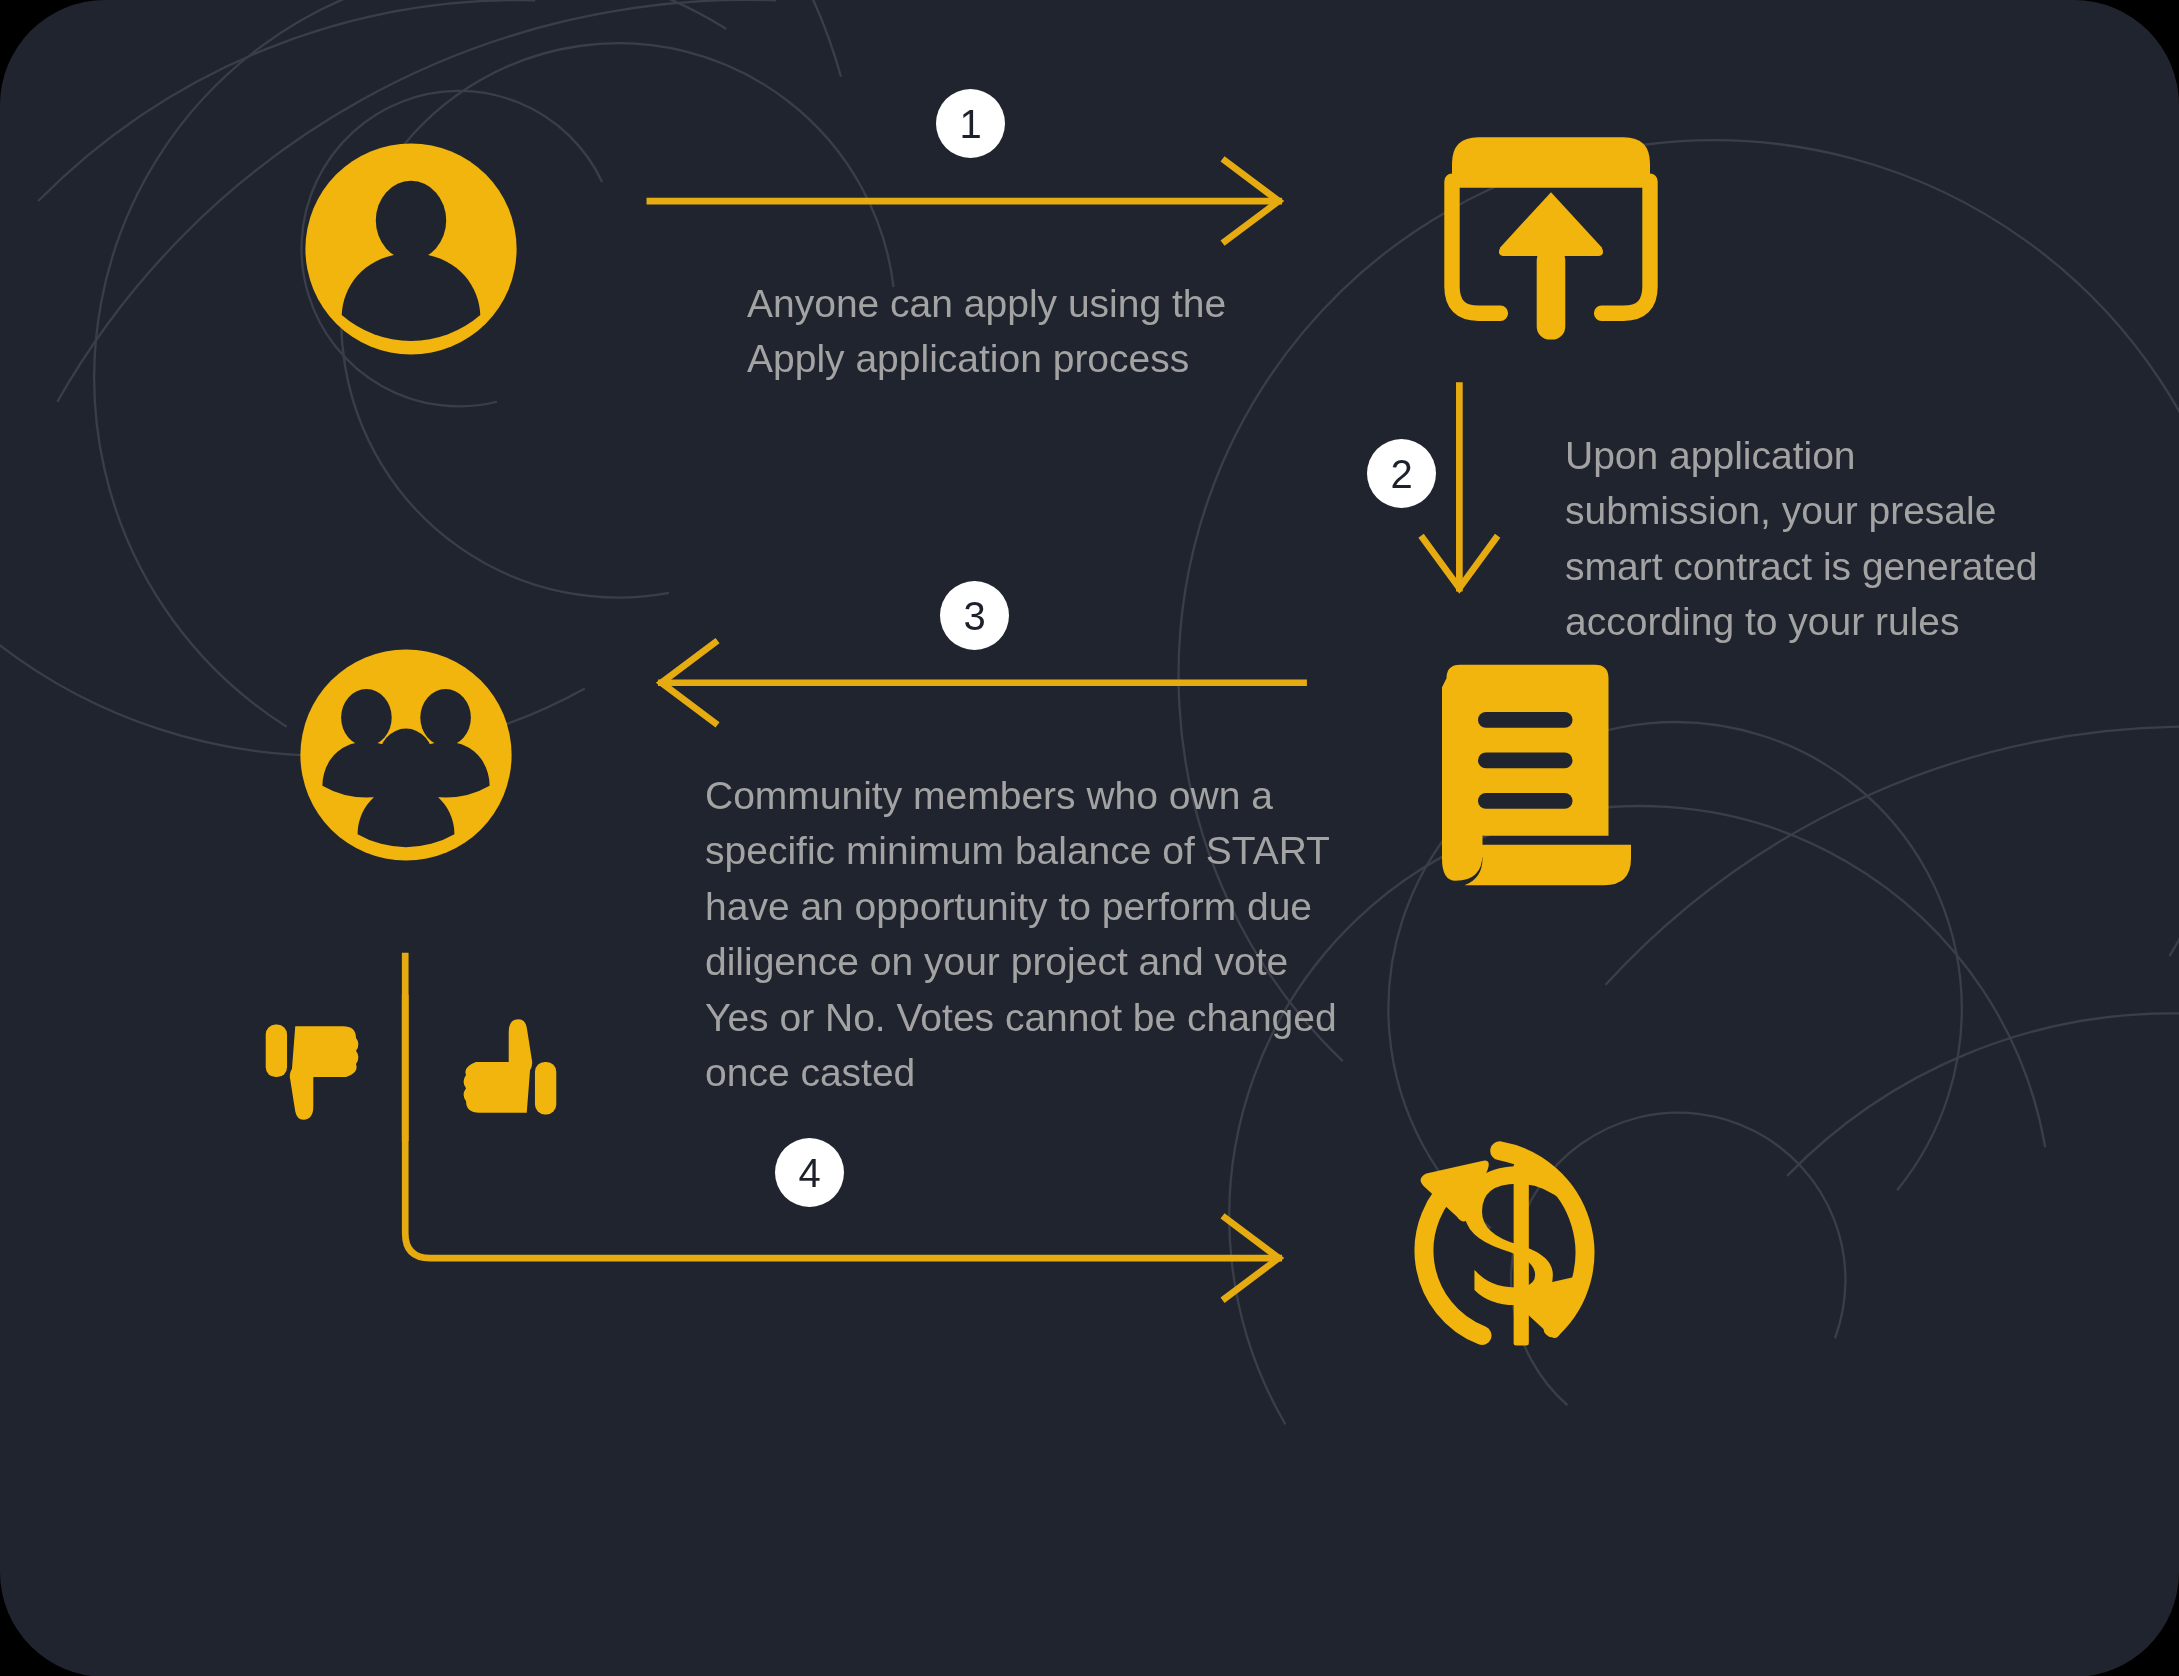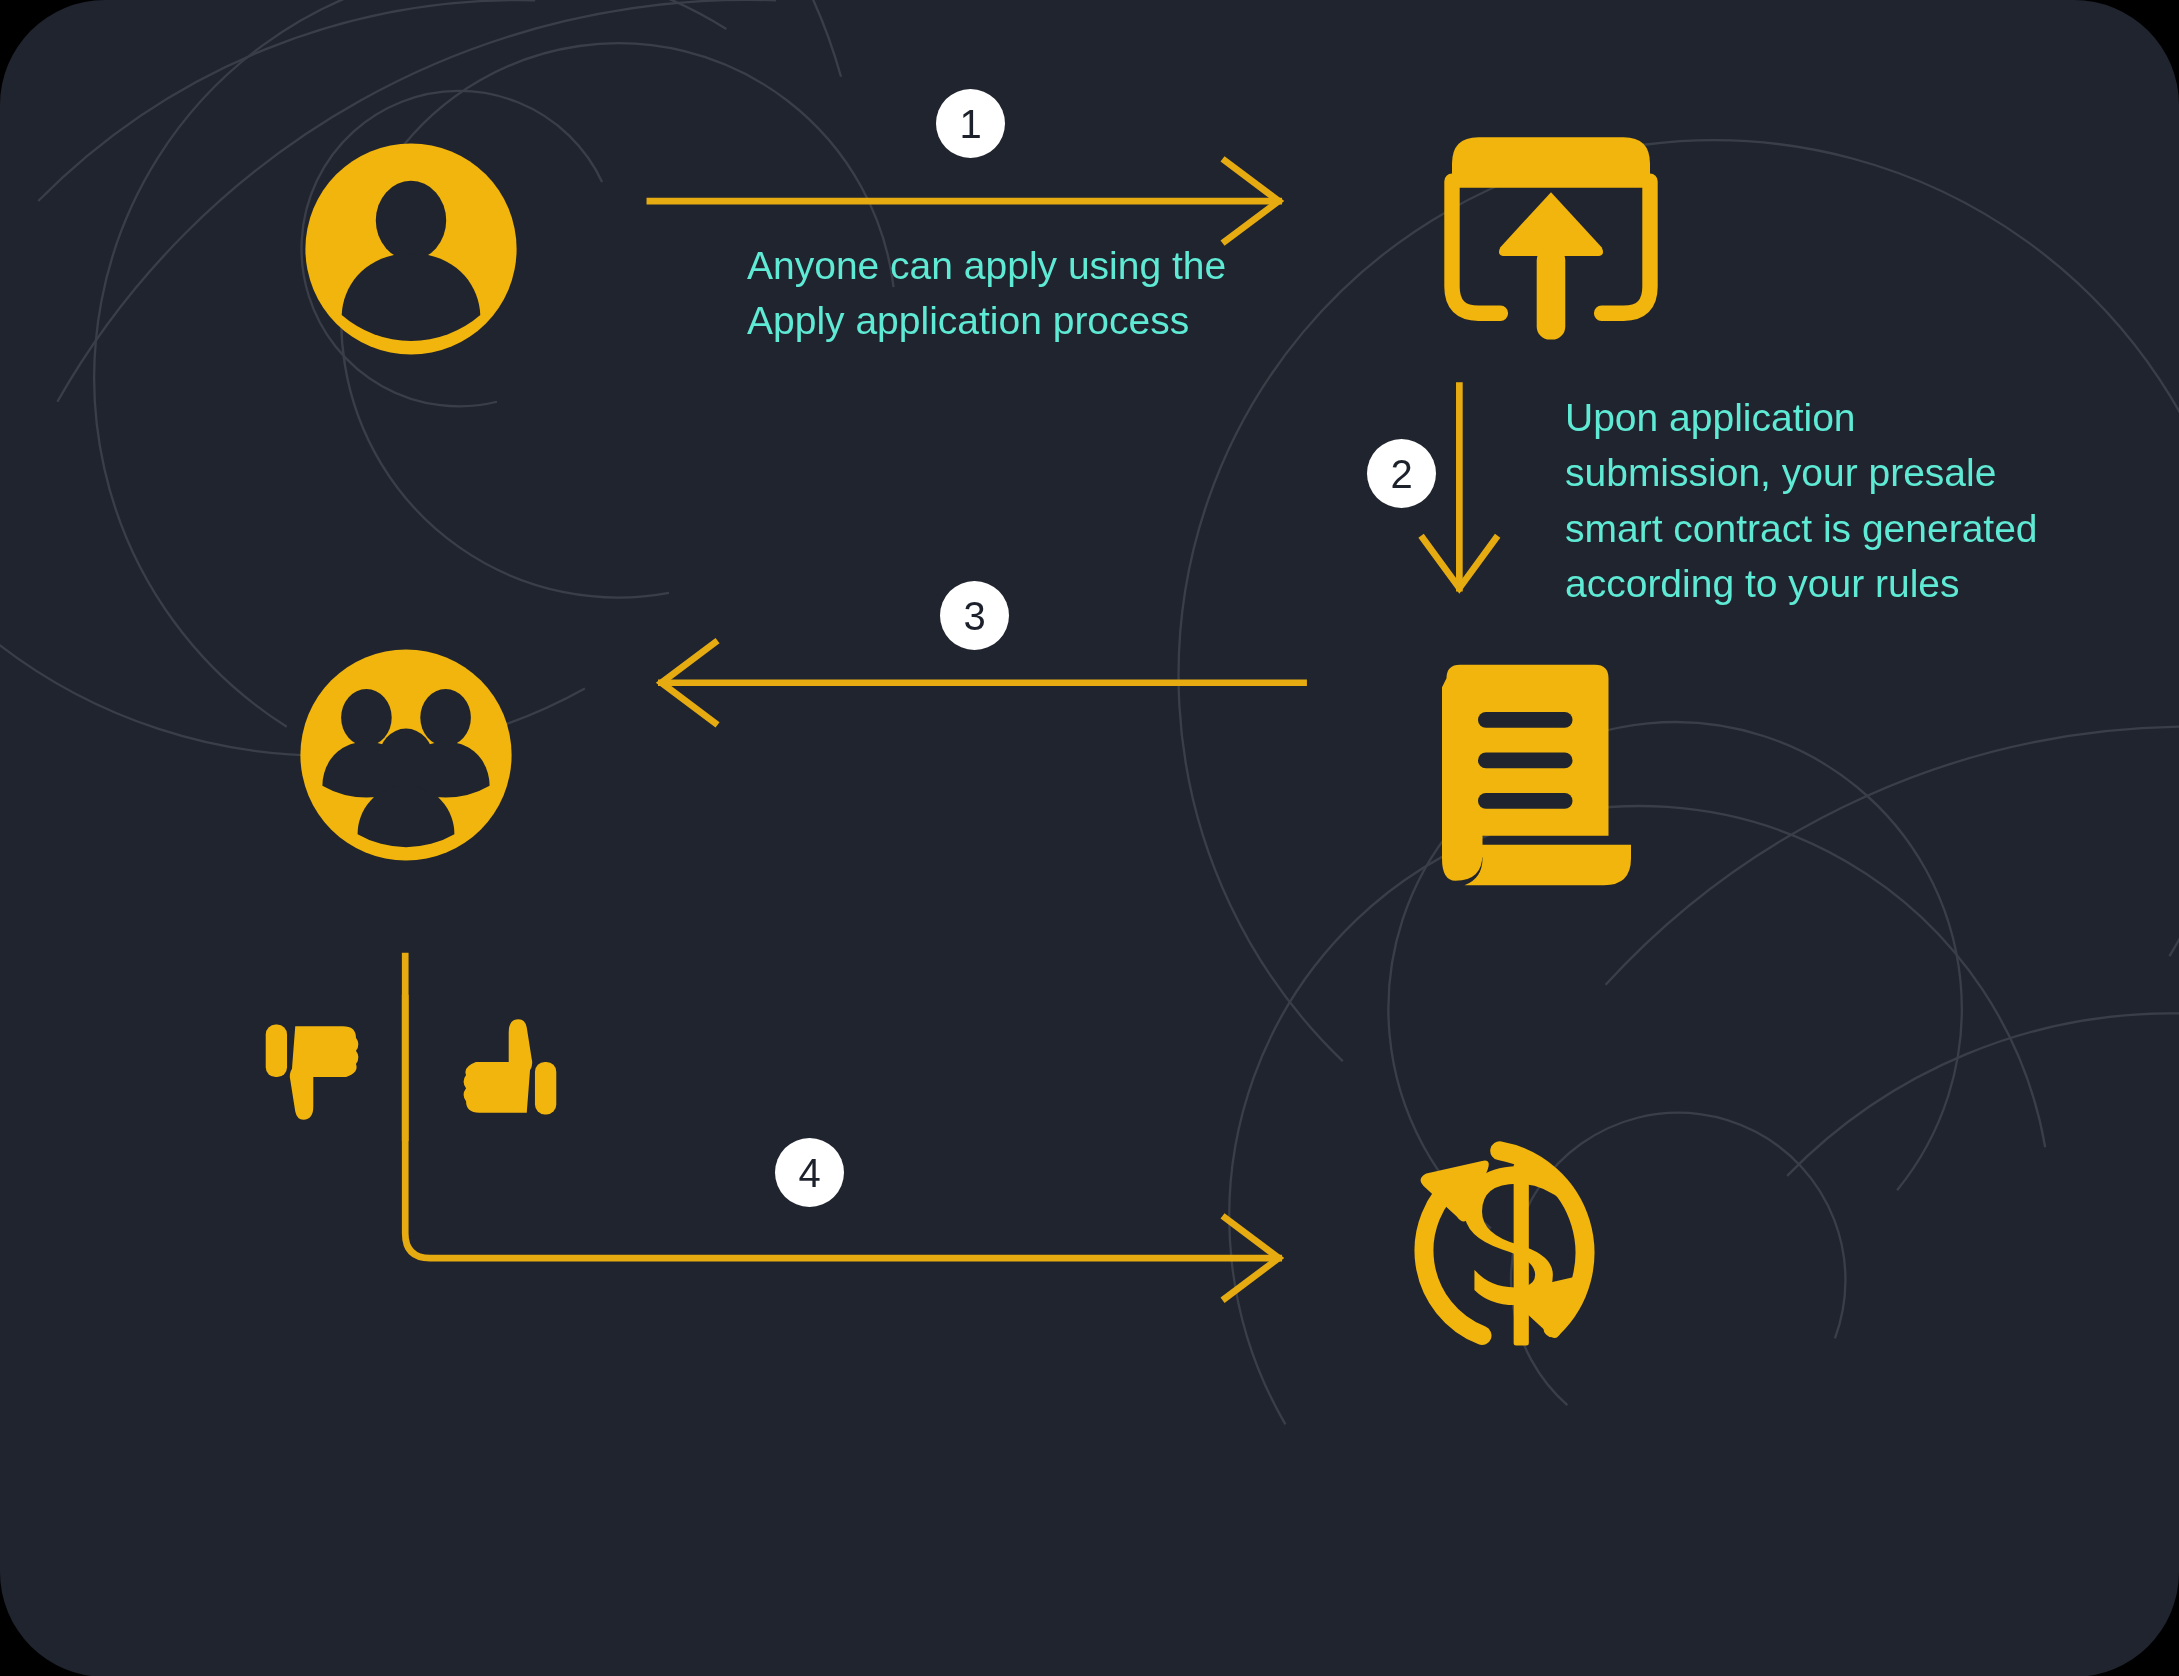--- a/index.html
+++ b/index.html
@@ -54,26 +54,27 @@
     font-family: "Liberation Sans", sans-serif;
   }
   .badge-1 { left: 936px; top: 89px;  width: 69px; height: 69px; }
   .badge-2 { left: 1367px; top: 439px; width: 69px; height: 69px; }
   .badge-3 { left: 940px; top: 581px; width: 69px; height: 69px; }
   .badge-4 { left: 775px; top: 1138px; width: 69px; height: 69px; }
 
   
   .caption {
     position: absolute;
-    color: #5eead4;
+    color: #a3a3a3;
     font-size: 39px;
     line-height: 1.42;
     font-weight: 400;
     font-family: "Liberation Sans", sans-serif;
     white-space: pre-line;
+    margin-top: 38px;
   }
   .caption-1 { left: 747px;  top: 238px;  width: 535px; }
   .caption-2 { left: 1565px; top: 390px;  width: 507px; }
   .caption-3 { left: 705px;  top: 730px;  width: 636px; }
   .caption-4 { left: 456px;  top: 1300px; width: 793px; }
 </style>
 </head>
 <body>
 
 <div id="stage">
@@ -236,16 +237,22 @@
     <div class="badge badge-4">
       <span>4</span>
     </div>
 
     <div class="caption caption-1">Anyone can apply using the
 Apply application process</div>
     <div class="caption caption-2">Upon application
 submission, your presale
 smart contract is generated
 according to your rules</div>
+    <div class="caption caption-3">Community members who own a
+specific minimum balance of START
+have an opportunity to perform due
+diligence on your project and vote
+Yes or No. Votes cannot be changed
+once casted</div>
 
   </div>
 </div>
 
 
 </body></html>

